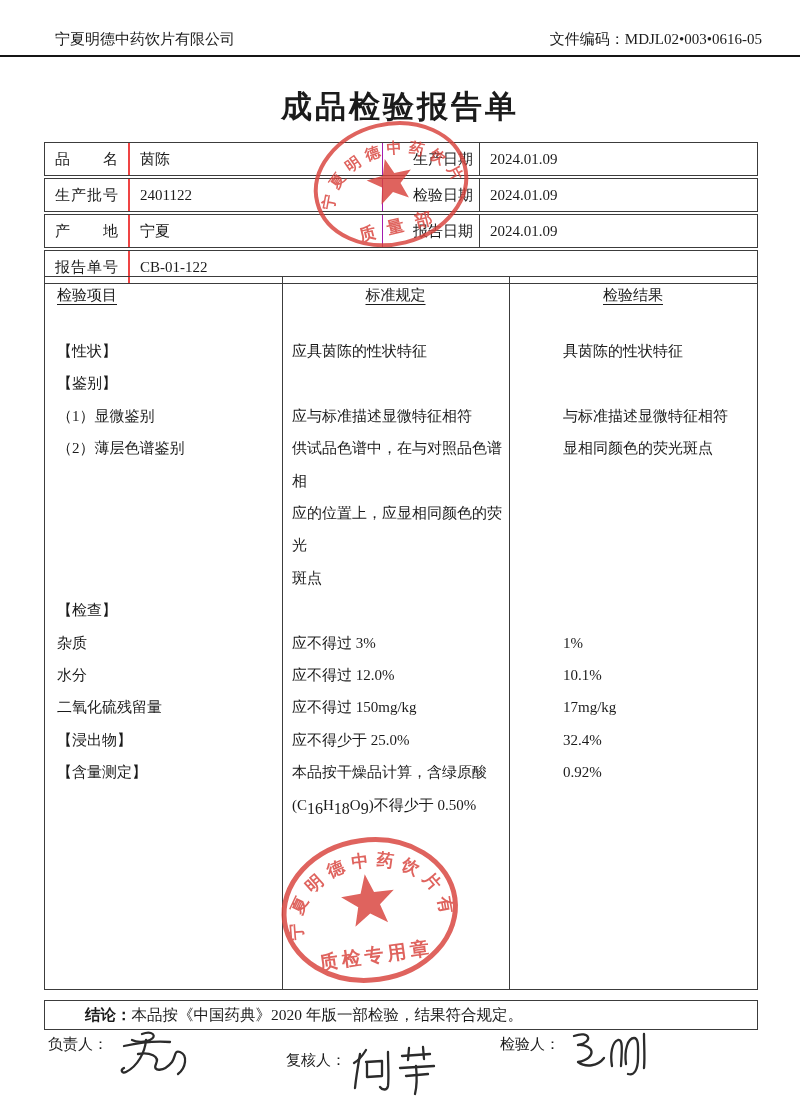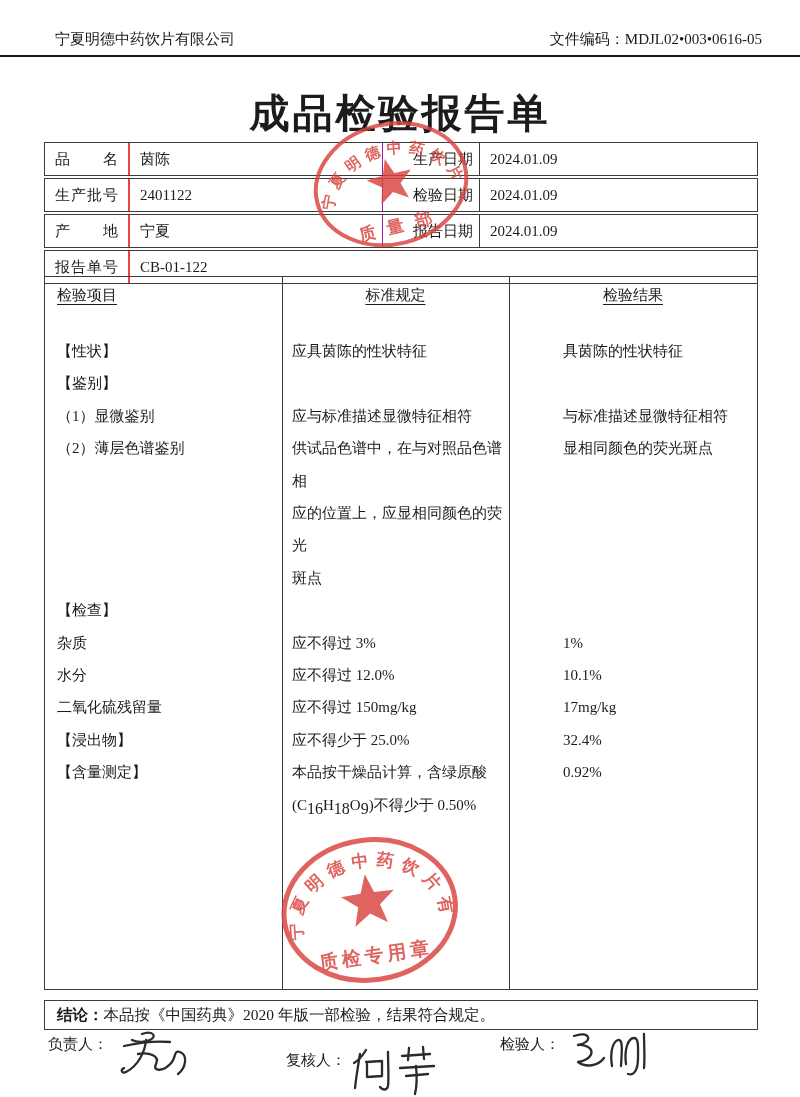--- a/index.html
+++ b/index.html
@@ -9,21 +9,21 @@
     font-family:"Liberation Serif","DejaVu Serif",serif;
     color:#1b1b1b;
     font-size:15px;
   }
   
   .top-header { position:absolute; top:30px; left:55px; right:38px; display:flex; justify-content:space-between; }
   .top-rule { position:absolute; top:55px; left:0; width:800px; height:2px; background:#151515; }
   
   .report-title {
     position:absolute; top:86px; left:0; width:800px;
-    text-align:center; font-size:40px; font-weight:bold; letter-spacing:3px;
+    text-align:center; font-size:31px; font-weight:bold; letter-spacing:3px;
   }
   
   .info-table { position:absolute; top:142px; left:44px; width:714px; }
   .info-row {
     display:grid; grid-template-columns:85px 252px 98px 1fr;
     border:1px solid #3c3c3c; height:34px; margin-bottom:2px;
     align-items:center;
   }
   .info-row.single { grid-template-columns:85px 1fr; }
   .info-row .cell { height:100%; display:flex; align-items:center; }
@@ -48,21 +48,21 @@
   .spec-line .c1 { padding-left:12px; }
   .spec-line .c2 { padding-left:10px; }
   .spec-line .c3 { padding-left:10px;margin-left:44px; }
   sub.fsub { font-size:16px; }
   
   .conclusion {
     position:absolute; top:1000px; left:44px; width:714px; height:30px;
     border:1px solid #3c3c3c; display:flex; align-items:center; padding-left:12px;
     font-size:15.5px;
   }
-  .conclusion .c-label { font-weight:bold; }
+  .conclusion .c-label { font-weight:bold;margin-left:28px; }
   
   .sign-row { position:absolute; top:1032px; left:44px; width:714px; height:55px; }
   .signer { position:absolute; top:0; display:flex; align-items:flex-start; }
   .signer .role { line-height:24px; white-space:nowrap; }
   .signer svg { margin-top:-4px; }
   .sg1 { left:4px; } .sg2 { left:242px;margin-top:16px; } .sg3 { left:456px; }
   .sig-path { fill:none; stroke:#2b2b2b; stroke-width:2.3; stroke-linecap:round; stroke-linejoin:round; }
   
   .stamp { position:absolute; pointer-events:none; opacity:0.82; }
   .stamp-top { top:120px; left:310px; transform:rotate(-14deg); }

